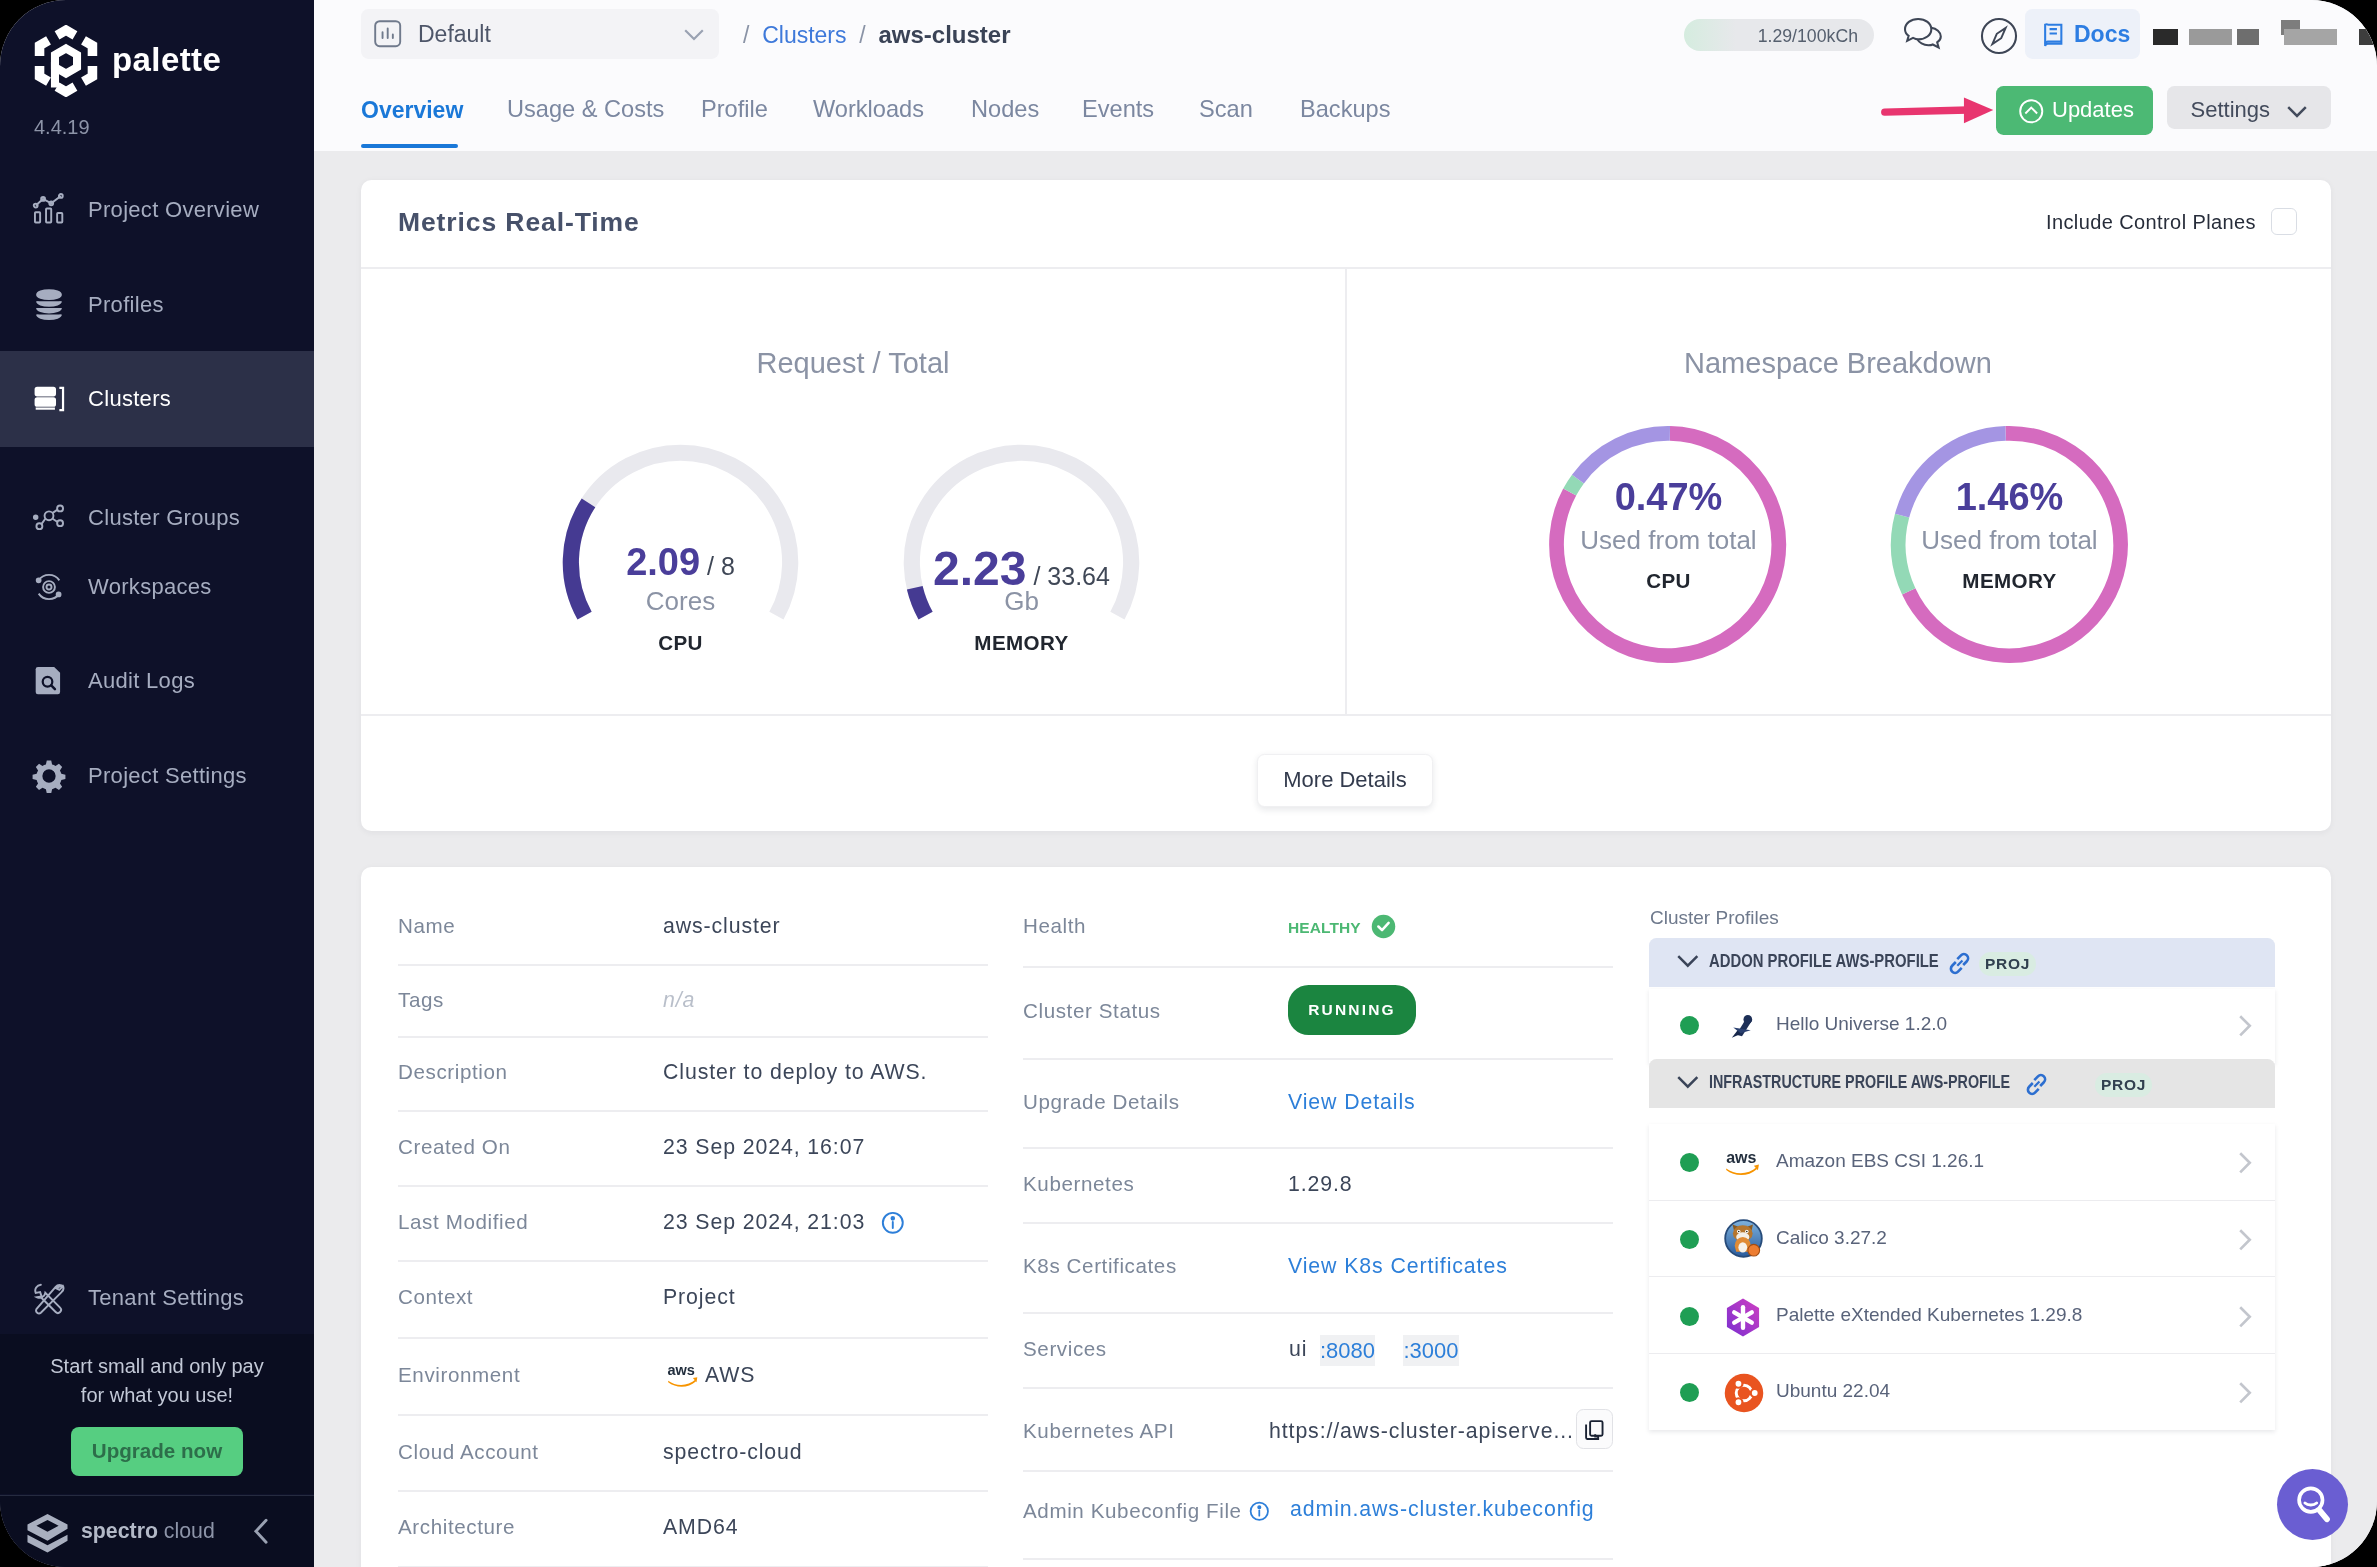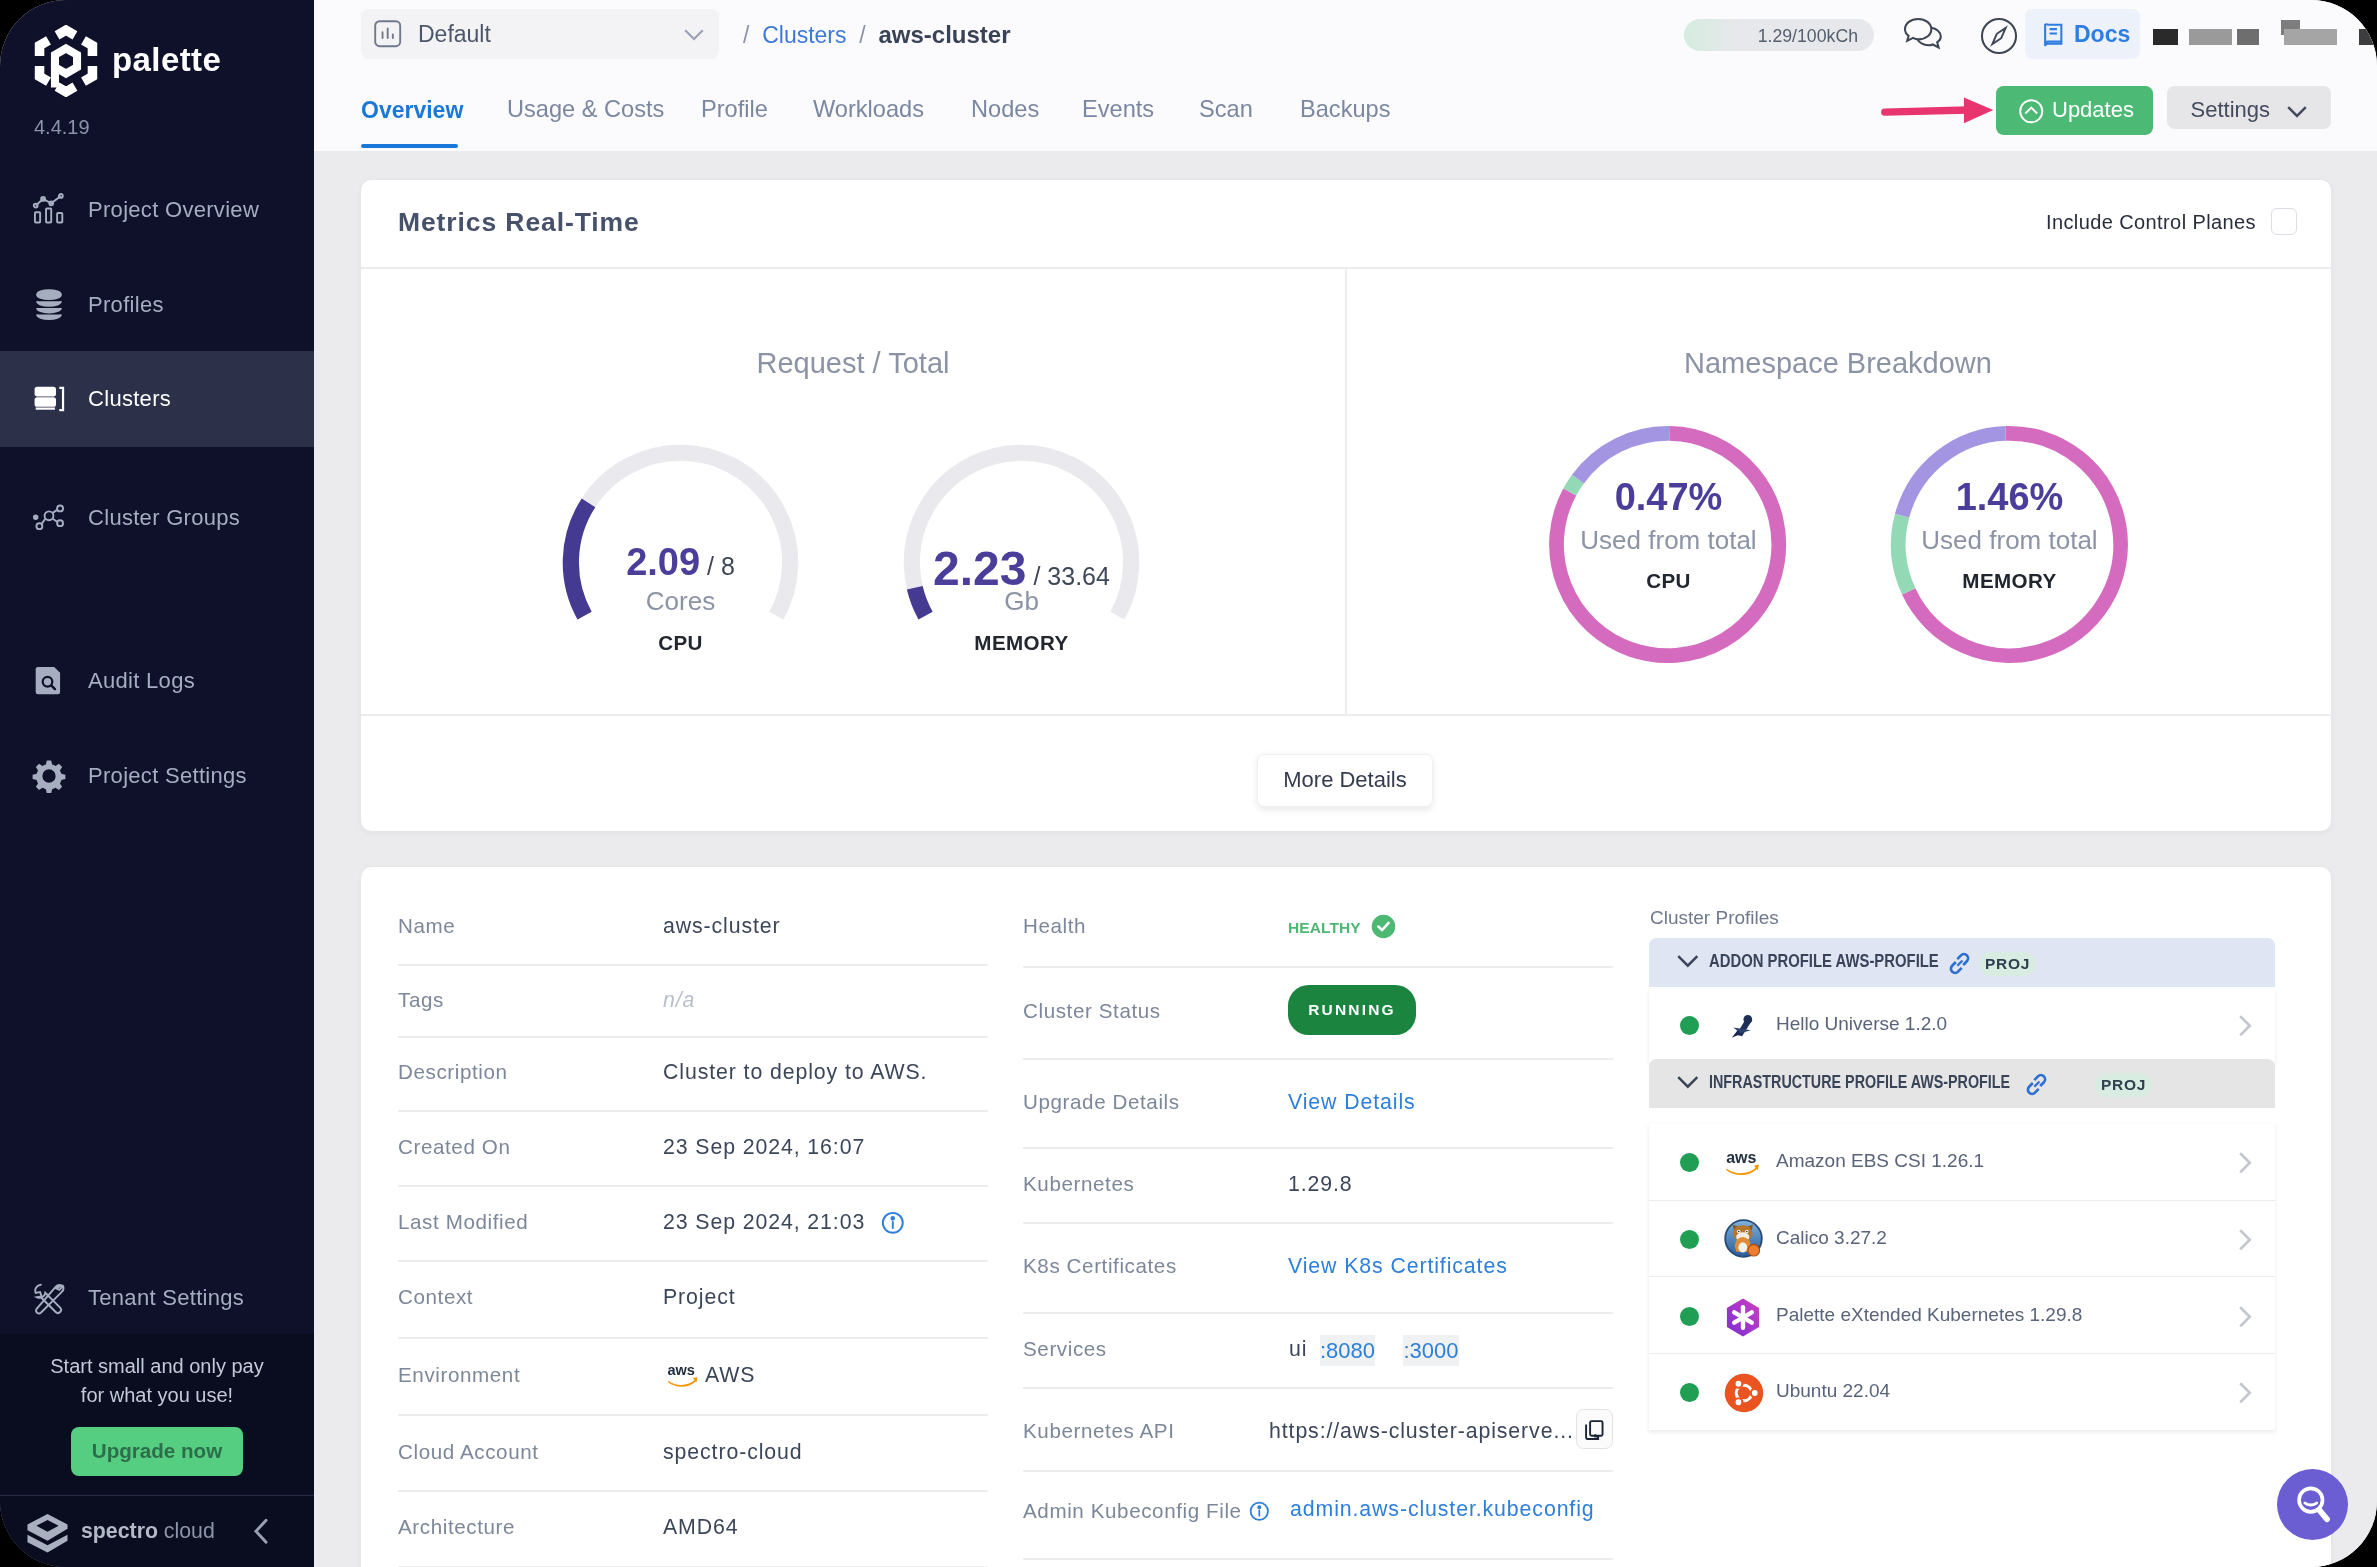--- a/index.html
+++ b/index.html
@@ -416,20 +416,31 @@
       <svg class="ico" viewBox="0 0 46 46" fill="none" stroke="#a6adc0" stroke-width="2.6">
         <circle cx="23" cy="20" r="6"></circle>
         <circle cx="38" cy="10" r="4"></circle>
         <circle cx="38" cy="30" r="4"></circle>
         <circle cx="10" cy="34" r="4"></circle>
         <circle cx="5" cy="22" r="2.4" fill="#a6adc0"></circle>
         <path d="M28 16 L34 12 M28 24 L34 28 M18 24 L13 31"></path>
       </svg>
       <span class="lbl">Cluster Groups</span>
     </div>
+    <div class="navitem" style="top:540px;">
+      <svg class="ico" viewBox="0 0 46 46" fill="none" stroke="#a6adc0" stroke-width="2.6">
+        <circle cx="23" cy="23" r="8"></circle>
+        <circle cx="23" cy="23" r="3.4"></circle>
+        <path d="M9 14 a17 17 0 0 1 28 0"></path>
+        <path d="M37 32 a17 17 0 0 1 -28 0"></path>
+        <circle cx="9" cy="14" r="2.6" fill="#a6adc0"></circle>
+        <circle cx="36" cy="33" r="2.6" fill="#a6adc0"></circle>
+      </svg>
+      <span class="lbl">Workspaces</span>
+    </div>
     <div class="navitem" style="top:634px;">
       <svg class="ico" viewBox="0 0 46 46" fill="none">
         <path d="M8 4 h22 l8 8 v26 a3 3 0 0 1 -3 3 h-27 a3 3 0 0 1 -3 -3 v-31 a3 3 0 0 1 3 -3 z" fill="#a6adc0"></path>
         <circle cx="21" cy="24" r="6.5" fill="none" stroke="#0e1129" stroke-width="3"></circle>
         <path d="M26 29 L31 34" stroke="#0e1129" stroke-width="3.4" stroke-linecap="round"></path>
       </svg>
       <span class="lbl">Audit Logs</span>
     </div>
     <div class="navitem" style="top:729px;">
       <svg class="ico" viewBox="0 0 46 46">

